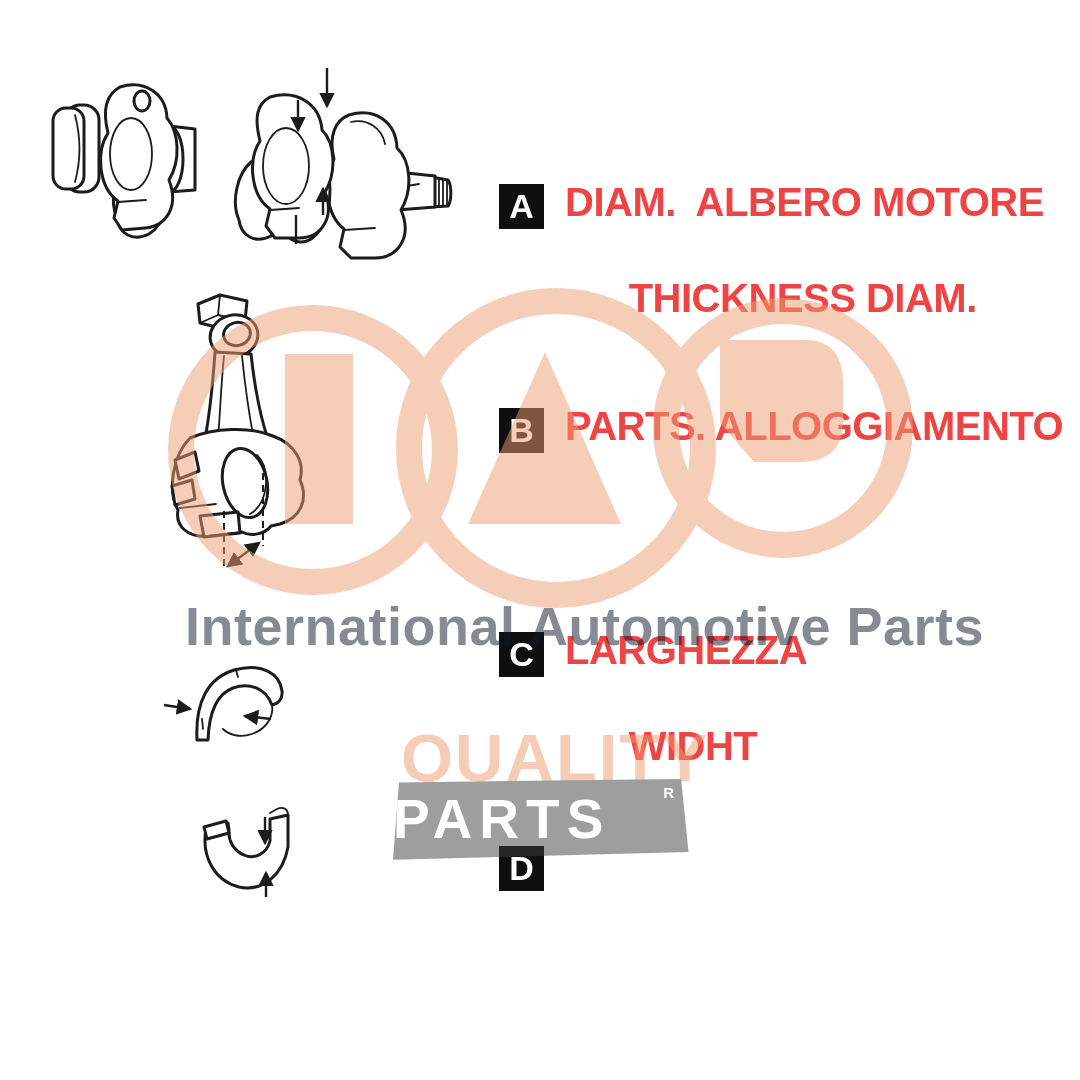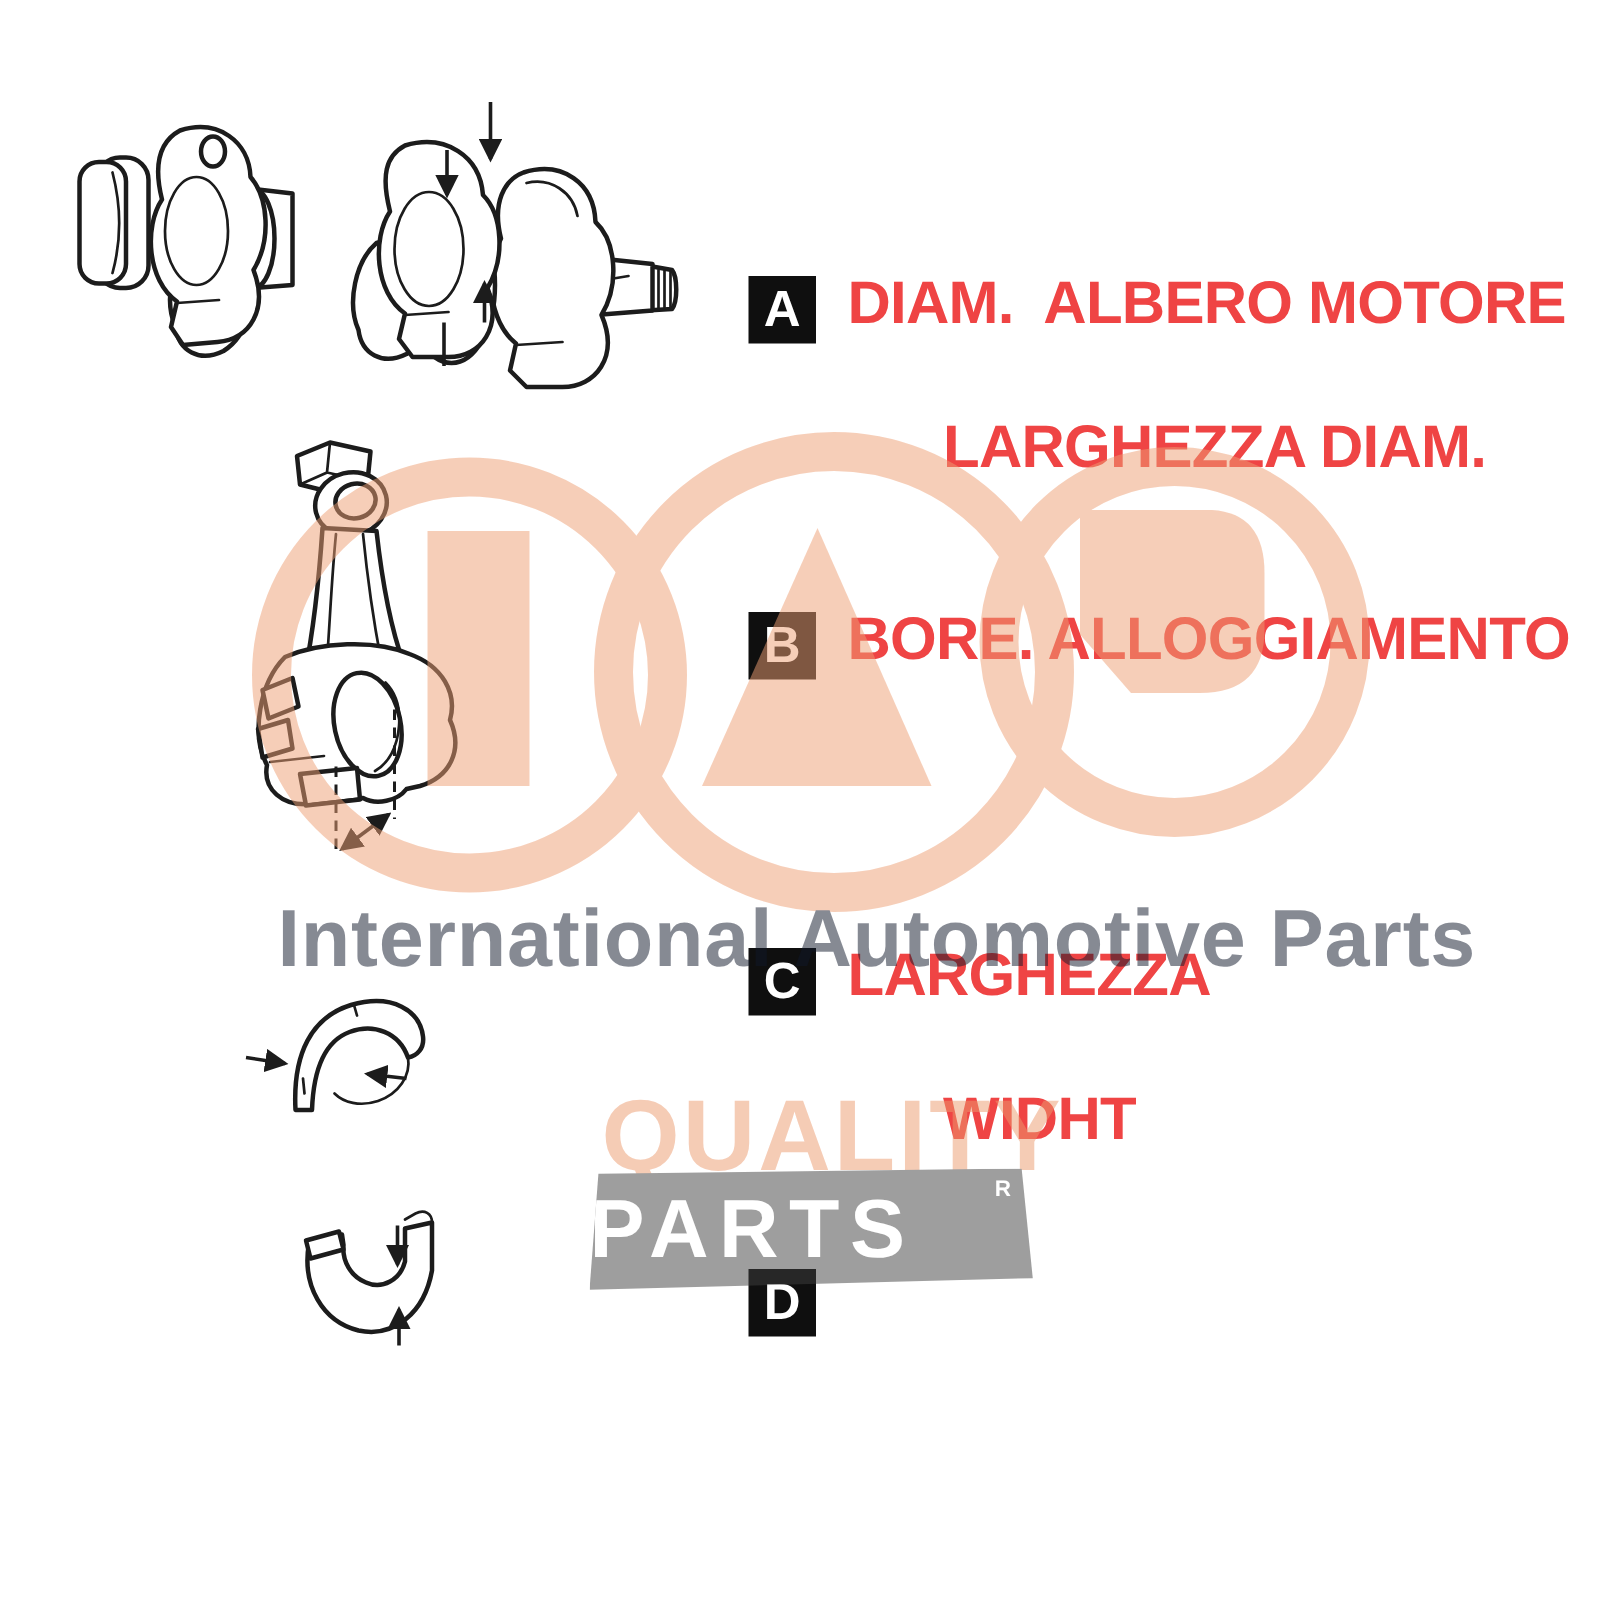--- a/index.html
+++ b/index.html
@@ -162,26 +162,26 @@
     </g>
     <g>
       <line class="dim" x1="72" y1="34" x2="72" y2="60" marker-end="url(#ah)"></line>
       <line class="dim" x1="73" y1="114" x2="73" y2="90" marker-end="url(#ah)"></line>
     </g>
   </svg>
 
   <div class="label-row" id="row-a">
     <div class="letter-box">A</div>
     <div class="label-text"><span>DIAM.  ALBERO MOTORE</span><br>
-      <span>LARGHEZZA DIAM.</span></div>
+      <span>THICKNESS DIAM.</span></div>
   </div>
 
   <div class="label-row" id="row-b">
     <div class="letter-box">B</div>
-    <div class="label-text"><span>BORE. ALLOGGIAMENTO</span><br>
+    <div class="label-text"><span>PARTS. ALLOGGIAMENTO</span><br>
       </div>
   </div>
 
   <div class="label-row" id="row-c">
     <div class="letter-box">C</div>
     <div class="label-text"><span>LARGHEZZA</span><br>
       <span>WIDHT</span></div>
   </div>
 
   <div class="label-row" id="row-d">

